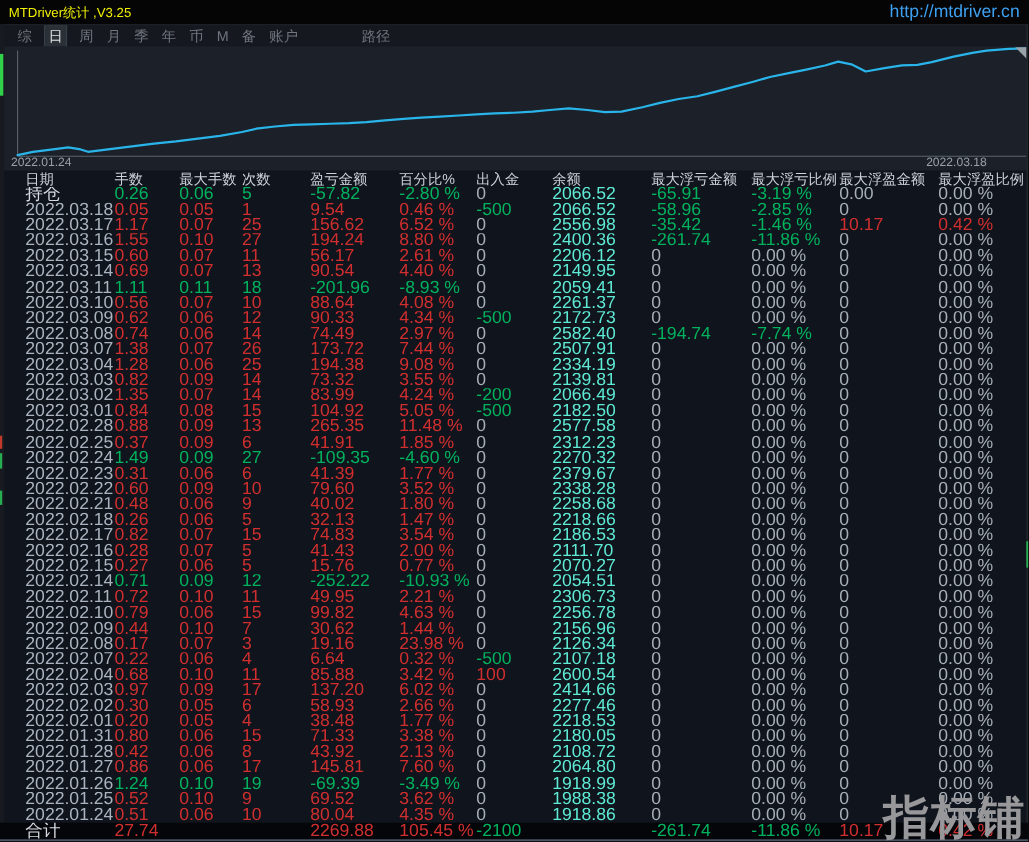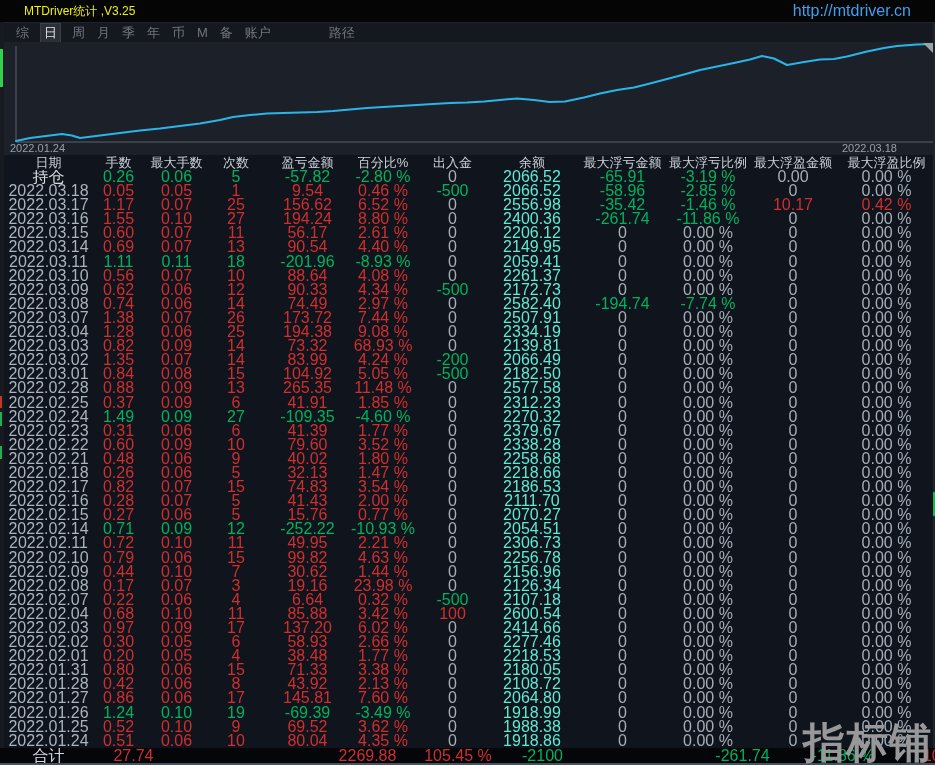--- a/index.html
+++ b/index.html
@@ -1,42 +1,42 @@
 <!DOCTYPE html>
 <html><head>
 <meta charset="utf-8">
 <style>
   html,body{margin:0;padding:0;background:#000;}
   .app{position:relative;width:935px;height:765px;background:#10141c;overflow:hidden;
        font-family:"Liberation Sans","DejaVu Sans",sans-serif;}
   
   .titlebar{position:absolute;top:0;left:0;right:0;height:22px;background:#050505;
-            display:flex;align-items:center;padding:0 24px;box-sizing:border-box;}
+            display:flex;align-items:center;padding:0 8px;box-sizing:border-box;}
   .title{color:#f0f000;font-size:12px;}
   .url{margin-left:auto;color:#3da0f0;font-size:16px;cursor:pointer;}
   
   .menubar{position:absolute;top:22px;left:0;right:0;height:20px;background:#15181e;
            border-top:1px solid #1e222a;display:flex;align-items:center;box-sizing:border-box;padding-left:10px;}
   .mitem{color:#70767e;font-size:13px;margin:0 6px;cursor:pointer;white-space:nowrap;}
   .mitem.active{color:#dfe3e8;background:#2b3037;outline:1px solid #3a4048;padding:0 3px;}
   .mitem.gap{margin-left:52px;text-align:center;}
   
   .chart{position:absolute;top:42px;left:0;width:935px;height:113px;background:#1b2029;}
   .xl{position:absolute;bottom:1px;font-size:11px;color:#9aa0aa;}
   .xl.left{left:10px;}
   .xl.right{right:38px;}
   .corner{position:absolute;top:1px;right:1px;width:0;height:0;
           border-top:11px solid #99a1a9;border-left:11px solid transparent;}
   
   .table{position:absolute;top:155px;left:0;right:0;}
-  .thead,.trow{display:grid;padding-left:8px;white-space:nowrap;
-     grid-template-columns:81px 59px 57px 62px 81px 70px 69px 90px 91px 80px 90px 1fr;text-align:center;}
+  .thead,.trow{display:grid;padding-left:23px;white-space:nowrap;
+     grid-template-columns:81px 59px 57px 62px 81px 70px 69px 90px 91px 80px 90px 1fr;}
   .thead{height:15px;line-height:15px;font-size:13px;color:#ccd2da;}
   .trow{height:14.1px;line-height:14.1px;font-size:16px;}
-  .trow.total{height:15px;line-height:15px;background:#04060a;position:relative;z-index:3;gap:15px;}
+  .trow.total{height:15px;line-height:15px;background:#04060a;position:relative;z-index:3;}
   .cell{overflow:hidden;}
   .c-d{color:#aab3bf}.c-w{color:#d6dbe2}.c-r{color:#d12f2f}
   .c-g{color:#00b25e}.c-z{color:#a6aeb8}.c-b{color:#5eead4}
   
   .leftedge{position:absolute;left:0;top:22px;width:4px;height:726px;background:#171a20;z-index:1;}
   .accent{position:absolute;z-index:2;}
   .acc1{left:0;top:49px;width:3px;height:38px;background:#2fd24a;}
   .acc2{left:0;top:396px;width:2px;height:12px;background:#c0392b;}
   .acc3{left:0;top:412px;width:2px;height:14px;background:#27ae50;}
   .acc4{left:0;top:446px;width:2px;height:13px;background:#27ae50;}
@@ -265,21 +265,21 @@
           <span class="cell c-z">0.00 %</span>
           <span class="cell c-z">0</span>
           <span class="cell c-z">0.00 %</span>
         </div>
         <div class="trow">
           <span class="cell c-d">2022.03.03</span>
           <span class="cell c-r">0.82</span>
           <span class="cell c-r">0.09</span>
           <span class="cell c-r">14</span>
           <span class="cell c-r">73.32</span>
-          <span class="cell c-r">68.93 %</span>
+          <span class="cell c-r">3.55 %</span>
           <span class="cell c-z">0</span>
           <span class="cell c-b">2139.81</span>
           <span class="cell c-z">0</span>
           <span class="cell c-z">0.00 %</span>
           <span class="cell c-z">0</span>
           <span class="cell c-z">0.00 %</span>
         </div>
         <div class="trow">
           <span class="cell c-d">2022.03.02</span>
           <span class="cell c-r">1.35</span>

